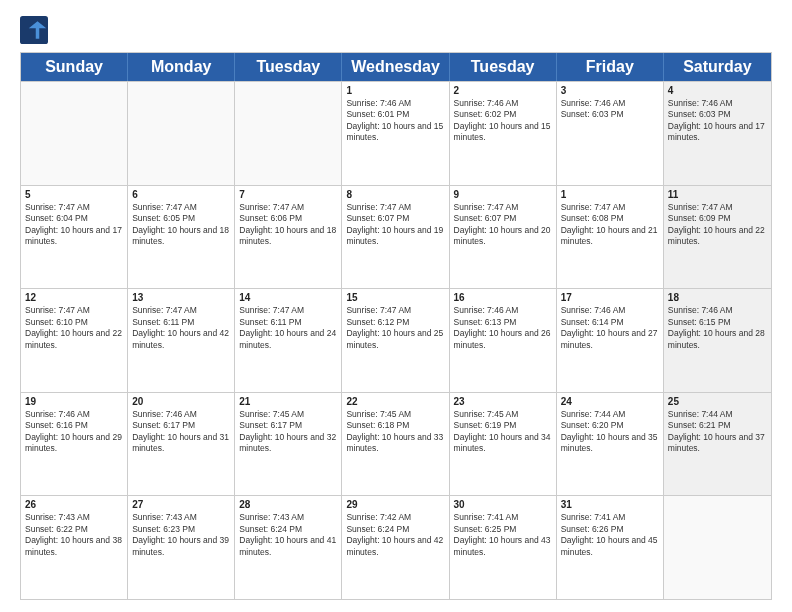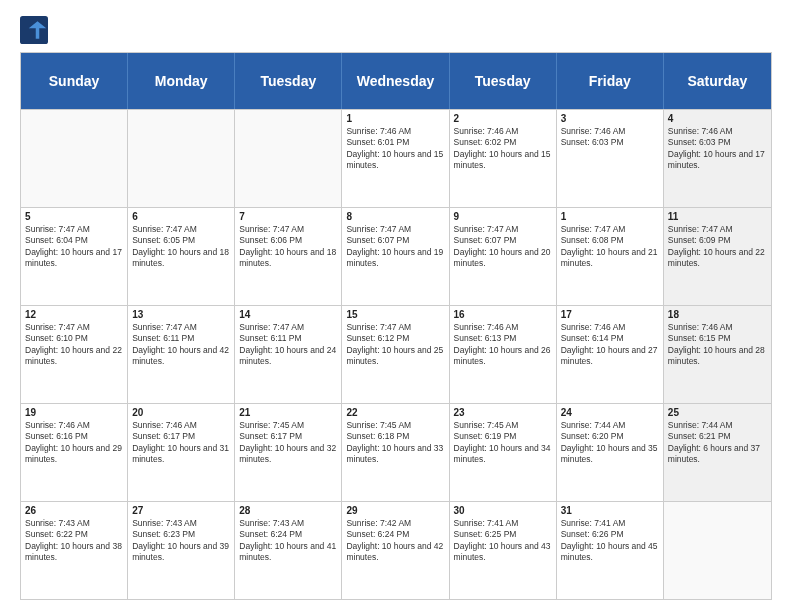--- a/index.html
+++ b/index.html
@@ -60,24 +60,24 @@
       flex-direction: column;
       border: 1px solid #ccc;
     }
     .cal-header-row {
       display: grid;
       grid-template-columns: repeat(7, 1fr);
       background: #2a5fa8;
     }
     .cal-header-cell {
       color: #fff;
-      font-size: 14px;
+      font-size: 16px;
       font-weight: bold;
       text-align: center;
-      padding: 20px 2px;
+      padding: 5px 2px;
       border-right: 1px solid #4a7fc0;
     }
     .cal-header-cell:last-child { border-right: none; }
     .cal-body {
       flex: 1;
       display: flex;
       flex-direction: column;
     }
     .cal-row {
       display: grid;
@@ -289,21 +289,21 @@
           <div class="cal-cell">
             <div class="day-num">24</div>
             <div class="cell-line">Sunrise: 7:44 AM</div>
             <div class="cell-line">Sunset: 6:20 PM</div>
             <div class="cell-line">Daylight: 10 hours and 35 minutes.</div>
           </div>
           <div class="cal-cell shaded">
             <div class="day-num">25</div>
             <div class="cell-line">Sunrise: 7:44 AM</div>
             <div class="cell-line">Sunset: 6:21 PM</div>
-            <div class="cell-line">Daylight: 6 hours and 37 minutes.</div>
+            <div class="cell-line">Daylight: 10 hours and 37 minutes.</div>
           </div>
         </div>
         <div class="cal-row">
           <div class="cal-cell">
             <div class="day-num">26</div>
             <div class="cell-line">Sunrise: 7:43 AM</div>
             <div class="cell-line">Sunset: 6:22 PM</div>
             <div class="cell-line">Daylight: 10 hours and 38 minutes.</div>
           </div>
           <div class="cal-cell">

